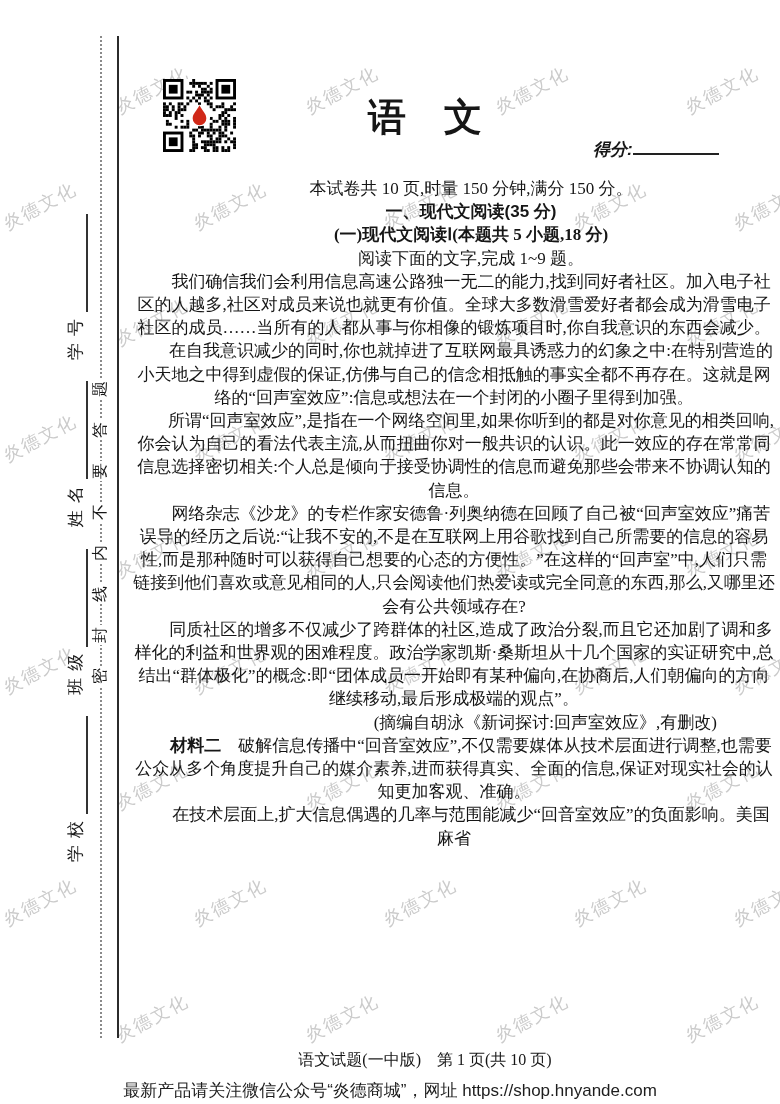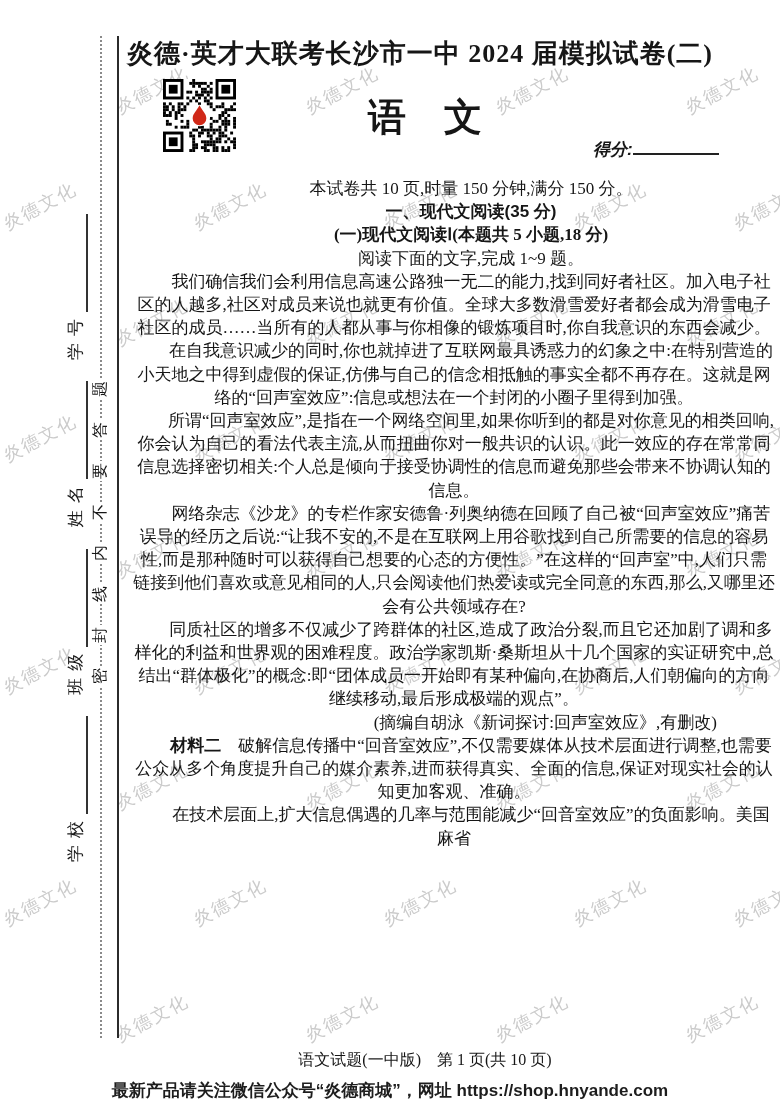--- a/index.html
+++ b/index.html
@@ -42,21 +42,21 @@
   .h1{margin:0 0 5px 0;font-size:17px;font-weight:bold;text-indent:0;
       font-family:"Liberation Sans",sans-serif;text-align:left;}
   .h2{margin:0 0 2px 0;font-size:17px;font-weight:bold;text-indent:2em;
       font-family:Liberation Serif, serif;text-align:left;}
   .instr{margin-bottom:2px;text-align:left;}
   .lead{font-weight:bold;font-family:"Liberation Sans",sans-serif;}
   p.attribution{text-align:right;padding-right:58px;text-indent:0;}
   
   .footer1{position:absolute;left:120px;top:1050px;width:610px;text-align:center;z-index:2;font-size:16px;}
   .footer2{position:absolute;left:0;top:1079px;width:780px;text-align:center;z-index:2;
-      font-size:17px;font-family:"Liberation Sans",sans-serif;color:#1d1d1d;font-weight:bold;}
+      font-size:17px;font-family:"Liberation Sans",sans-serif;color:#1d1d1d;}
 </style>
 </head>
 <body>
 
 <div class="page">
 
   <div id="wm-layer">
       <div class="wm" style="left: 112px; top: 78px; color: rgb(203, 203, 203);">炎德文化</div>
       <div class="wm" style="left: 302px; top: 78px; color: rgb(203, 203, 203);">炎德文化</div>
       <div class="wm" style="left: 492px; top: 78px; color: rgb(203, 203, 203);">炎德文化</div>
@@ -124,21 +124,20 @@
       <span class="sf">
         <span class="sf-label">姓名</span>
         <span class="sf-line"></span>
       </span>
       <span class="sf">
         <span class="sf-label">学号</span>
         <span class="sf-line"></span>
       </span>
     </div>
 
-  <div class="exam-title">炎德·英才大联考长沙市一中 2024 届模拟试卷(二)</div>
 
   <svg class="qr" id="qr" width="73" height="73" viewBox="0 0 75 75" xmlns="http://www.w3.org/2000/svg">
       <rect x="0" y="0" width="75" height="75" fill="#ffffff"></rect>
       <rect x="0" y="0" width="21" height="21" fill="#000"></rect>
       <rect x="3" y="3" width="15" height="15" fill="#fff"></rect>
       <rect x="6" y="6" width="9" height="9" fill="#000"></rect>
       <rect x="54" y="0" width="21" height="21" fill="#000"></rect>
       <rect x="57" y="3" width="15" height="15" fill="#fff"></rect>
       <rect x="60" y="6" width="9" height="9" fill="#000"></rect>
       <rect x="0" y="54" width="21" height="21" fill="#000"></rect>

